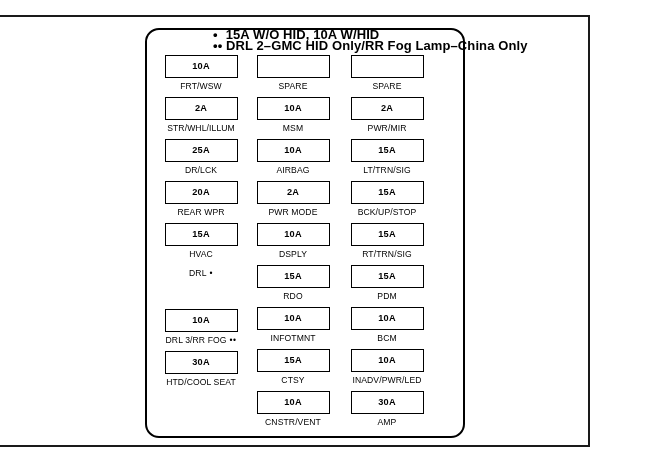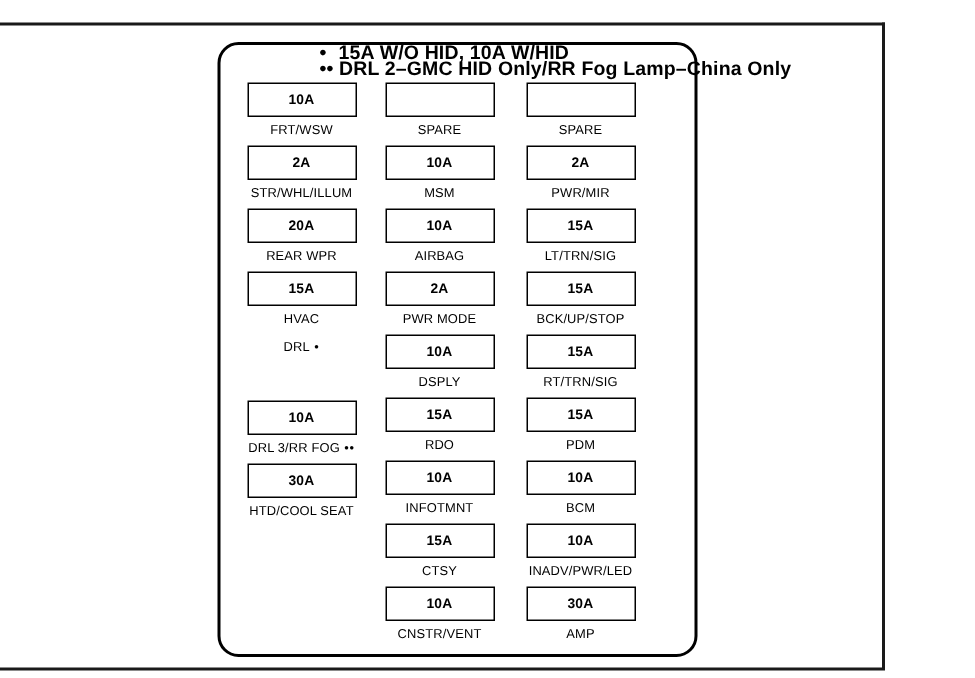--- a/index.html
+++ b/index.html
@@ -142,20 +142,26 @@
       <div class="fuse-label"><span>FRT/WSW</span></div>
     </div>
     <div class="fuse-cell">
       <div class="fuse-box">
         <span class="fuse-amp">2A</span>
       </div>
       <div class="fuse-label"><span>STR/WHL/ILLUM</span></div>
     </div>
     <div class="fuse-cell">
       <div class="fuse-box">
+        <span class="fuse-amp">25A</span>
+      </div>
+      <div class="fuse-label"><span>DR/LCK</span></div>
+    </div>
+    <div class="fuse-cell">
+      <div class="fuse-box">
         <span class="fuse-amp">20A</span>
       </div>
       <div class="fuse-label"><span>REAR WPR</span></div>
     </div>
     <div class="fuse-cell">
       <div class="fuse-box">
         <span class="fuse-amp">15A</span>
       </div>
       <div class="fuse-label"><span>HVAC</span></div>
     </div>

